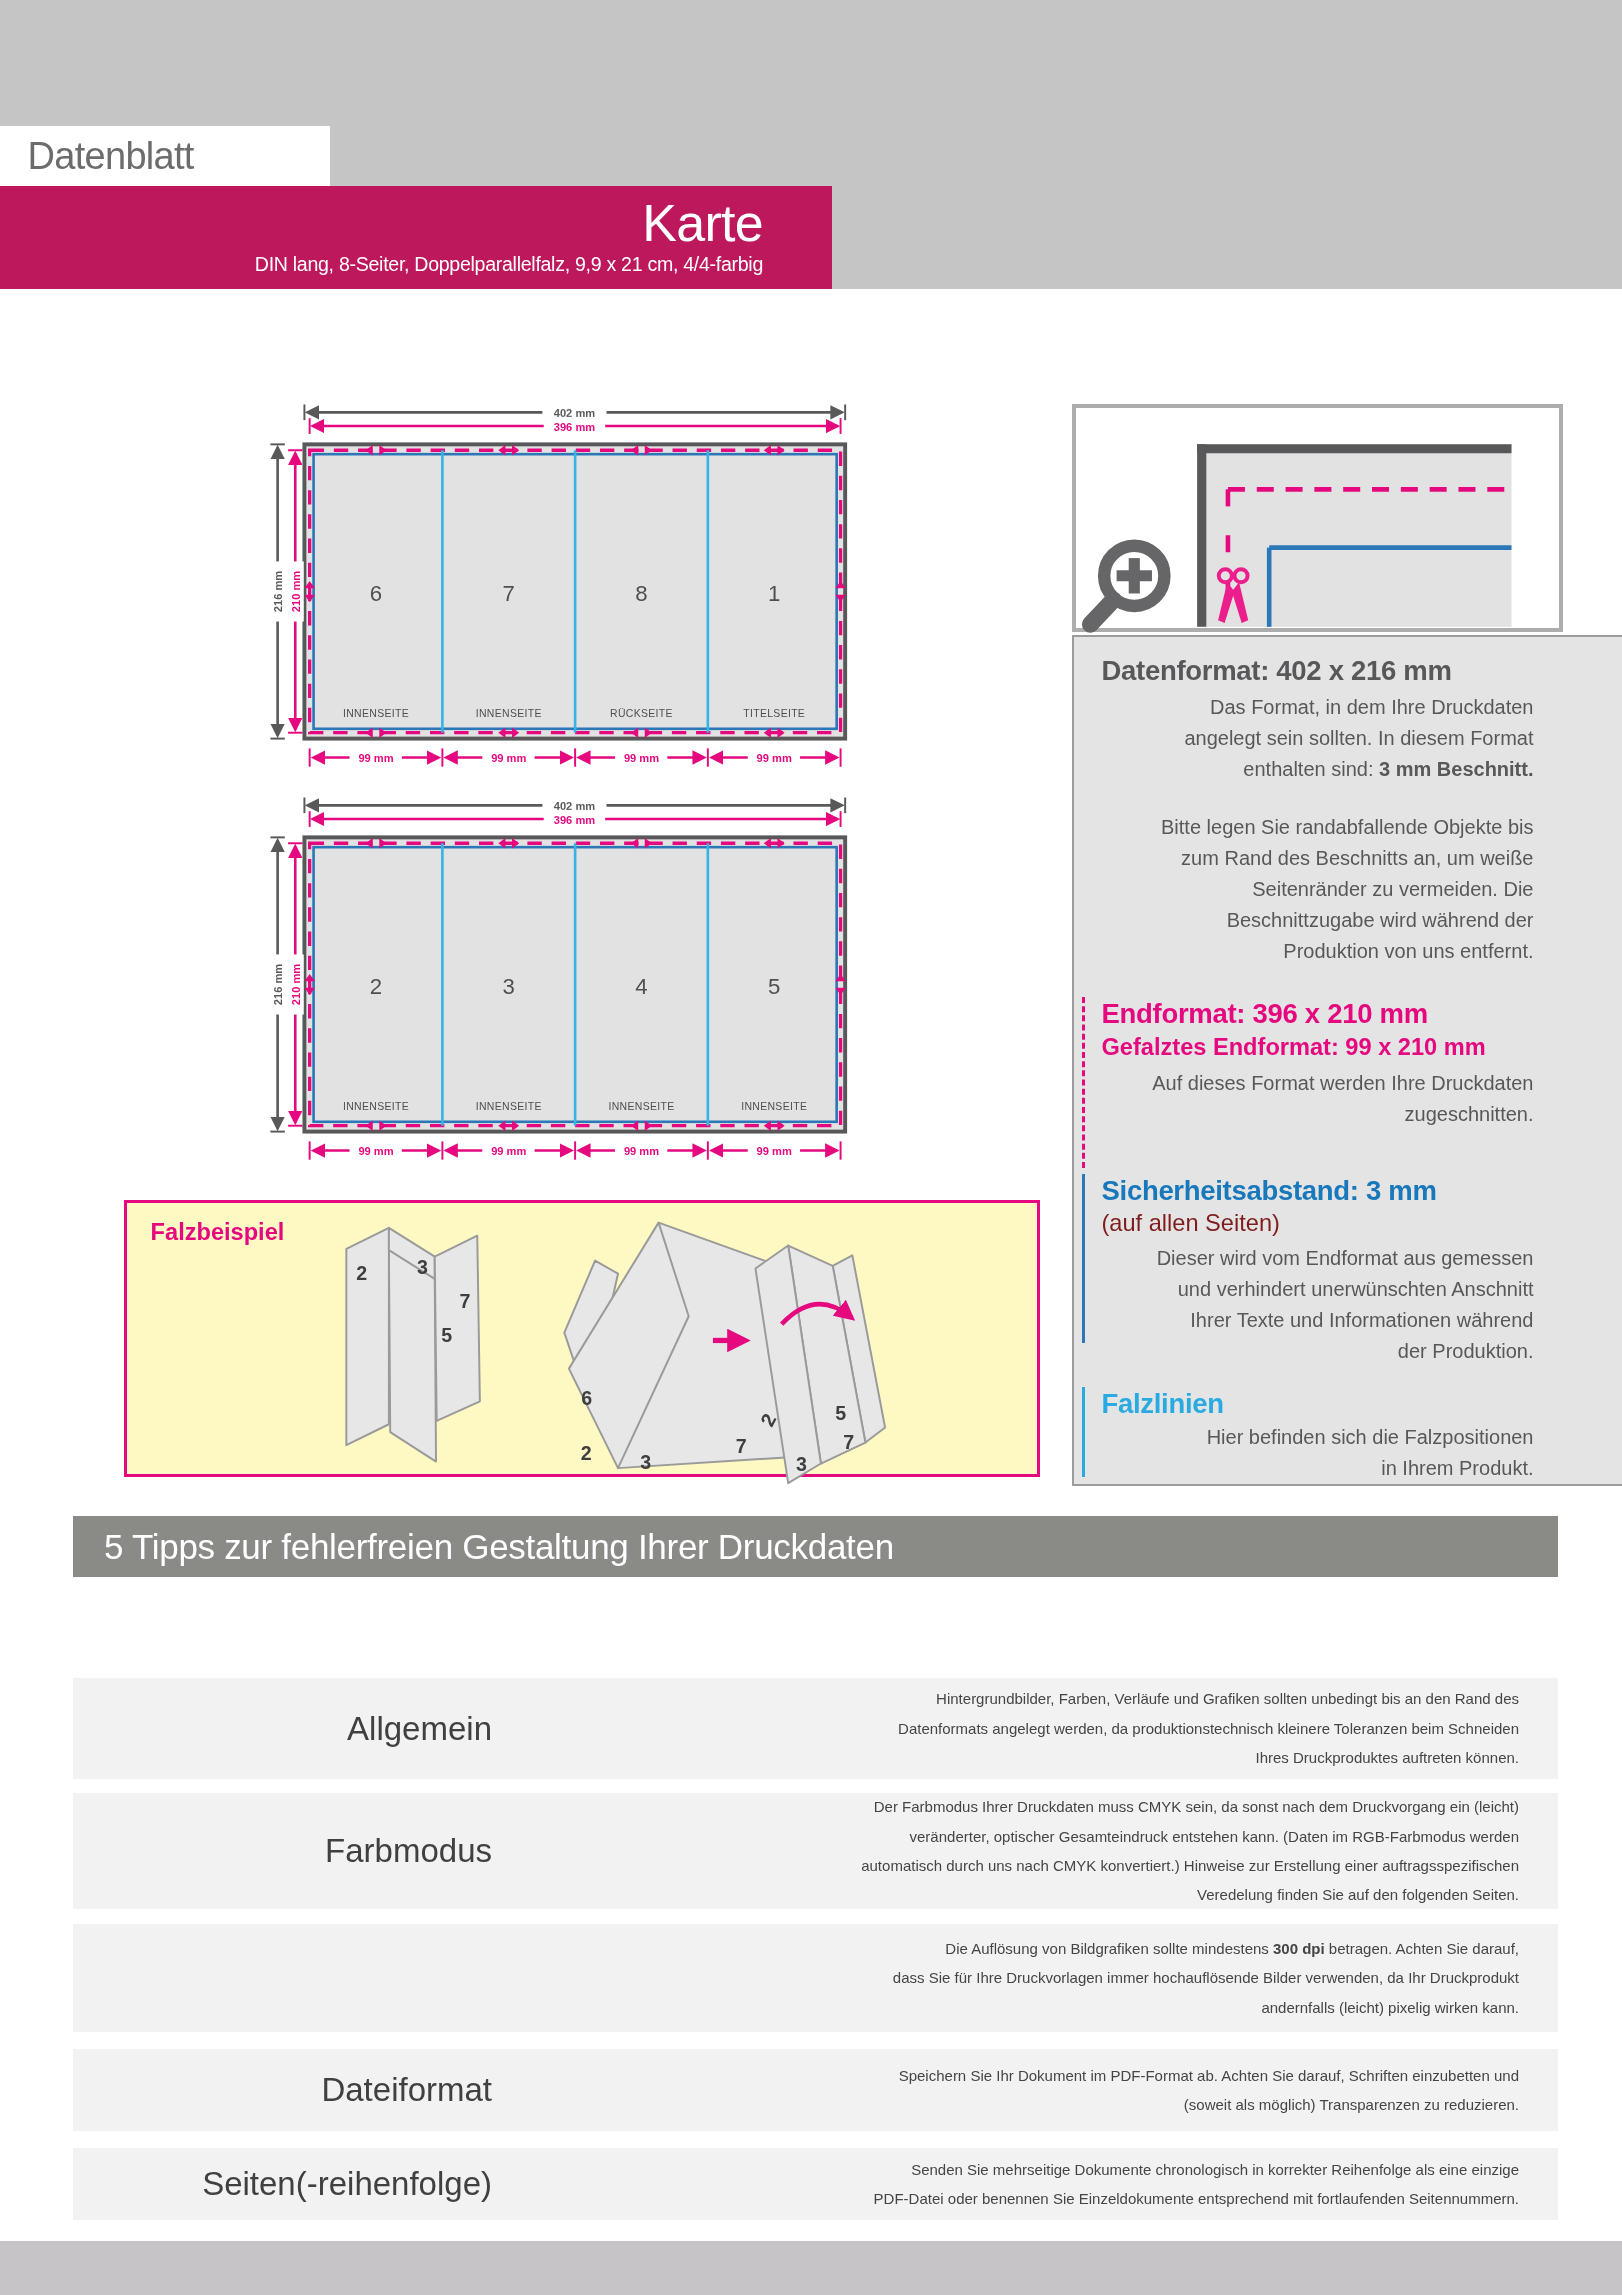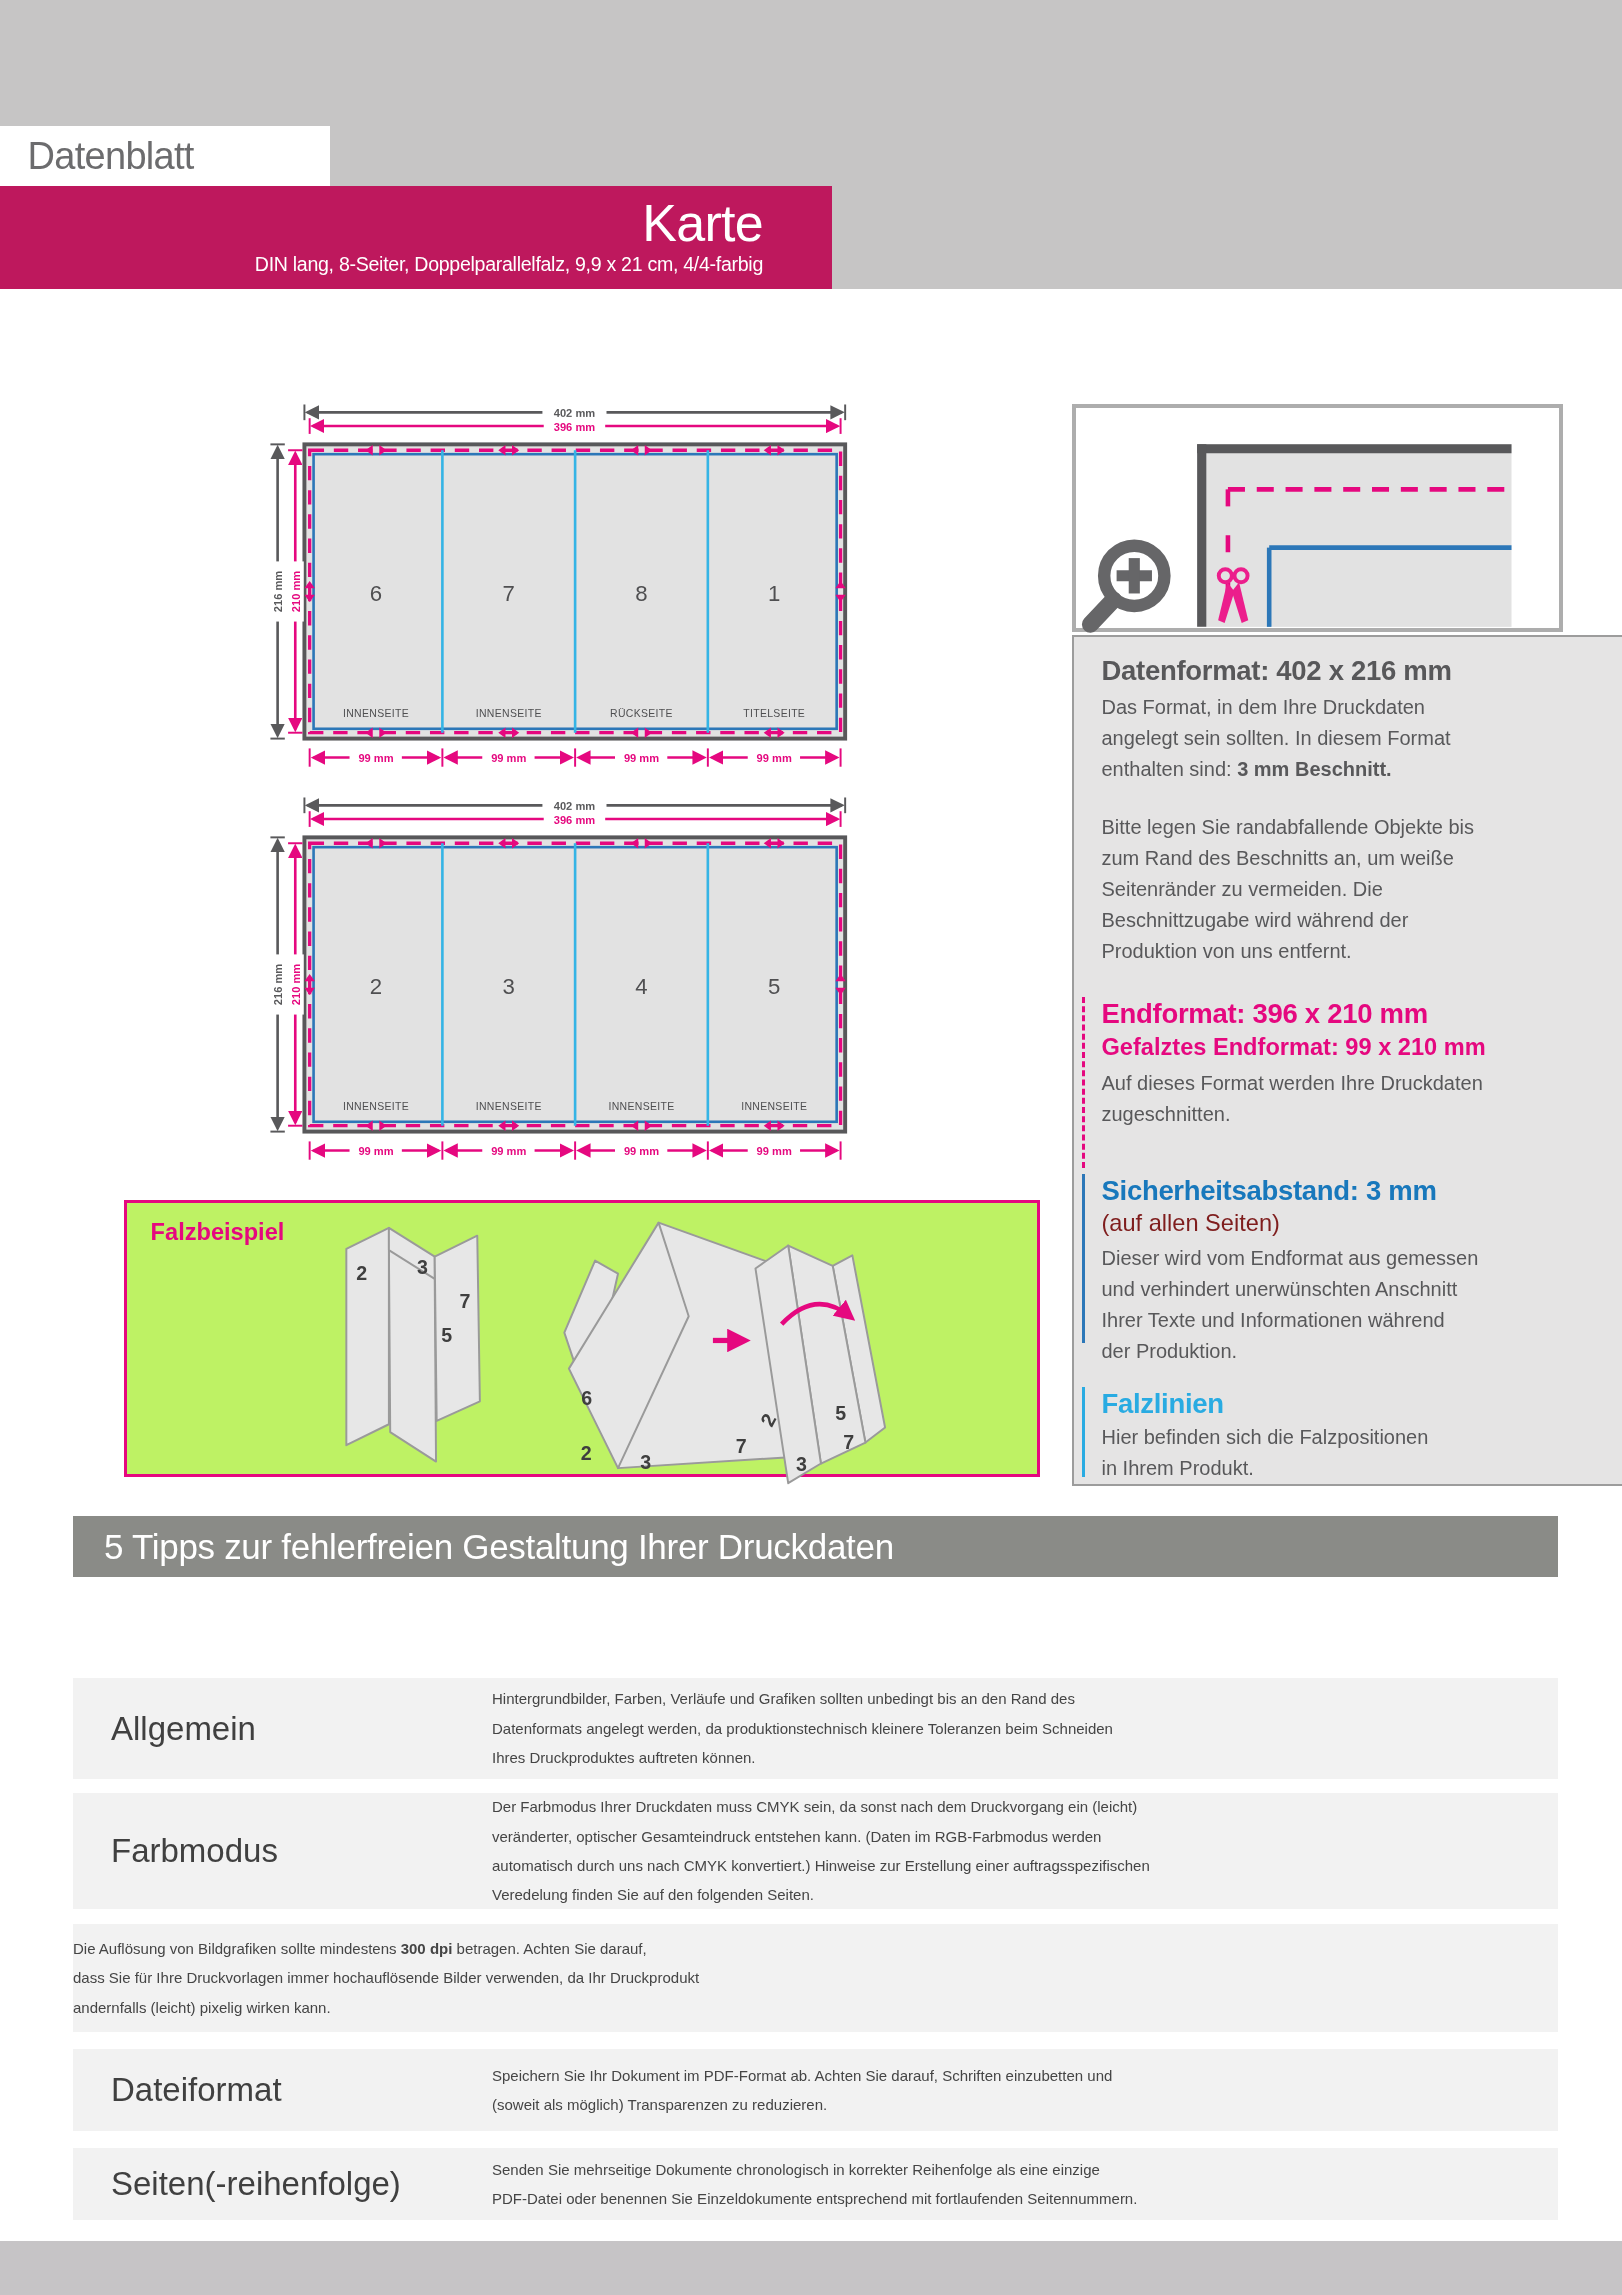--- a/index.html
+++ b/index.html
@@ -1,17 +1,17 @@
 <!DOCTYPE html>
 <html style="font-size:10.5px"><head>
 <meta charset="utf-8">
 <style>
   html,body{margin:0;padding:0;background:#fff;}
   .page{position:relative;width:1623px;height:2295px;background:#ffffff;
-        font-family:"Liberation Sans",sans-serif;overflow:hidden;}
+        font-family:"Liberation Sans",sans-serif;overflow:hidden;text-align:right;}
   .abs{position:absolute;}
   svg{overflow:visible;display:block;}
 
   
   .band-light{background:#c6c5c5;}
   .datenblatt-box{background:#ffffff;display:flex;align-items:center;}
   .datenblatt-box span{font-size:38px;color:#6c6c6e;padding-left:27.5px;letter-spacing:-0.7px;}
   .karte-band{background:#be185d;display:flex;flex-direction:column;align-items:flex-end;
               justify-content:space-between;padding:10.5px 69px 13px 0;box-sizing:border-box;}
   .karte-title{color:#ffffff;font-size:52px;line-height:1;letter-spacing:-0.7px;}
@@ -21,21 +21,21 @@
   .tG{fill:#59595b;font-size:17px;font-weight:700;}
   .tM{fill:#e5087f;font-size:17px;font-weight:700;}
   .pnum{fill:#4f4f51;font-size:34px;}
   .pcap{fill:#4f4f51;font-size:16px;letter-spacing:0.5px;}
   .lnG{stroke:#59595b;stroke-width:4;}
   .lnGt{stroke:#59595b;stroke-width:3;}
   .lnM{stroke:#e5087f;stroke-width:4;}
   .lnMt{stroke:#e5087f;stroke-width:3;}
 
   
-  .falz-box{background:#bef264;border:3.3px solid #e5087f;box-sizing:border-box;}
+  .falz-box{background:#fef9c3;border:3.3px solid #e5087f;box-sizing:border-box;}
   .falz-label{color:#e5087f;font-size:23.6px;font-weight:700;}
   .sheet{fill:#e7e7e7;stroke:#9a9a9a;stroke-width:3;stroke-linejoin:round;}
   .fnum{fill:#3f3f3f;font-size:30px;font-weight:700;}
 
   
   .tool-box{background:#ffffff;border:4.6px solid #adadad;box-sizing:border-box;}
   .info-panel{background:#e5e4e4;border:2.6px solid #9c9c9c;box-sizing:border-box;}
   .ip-h{font-size:27.5px;font-weight:700;letter-spacing:-0.3px;}
   .ip-h.grey{color:#58585a;}
   .ip-h.mag{color:#e5087f;}

